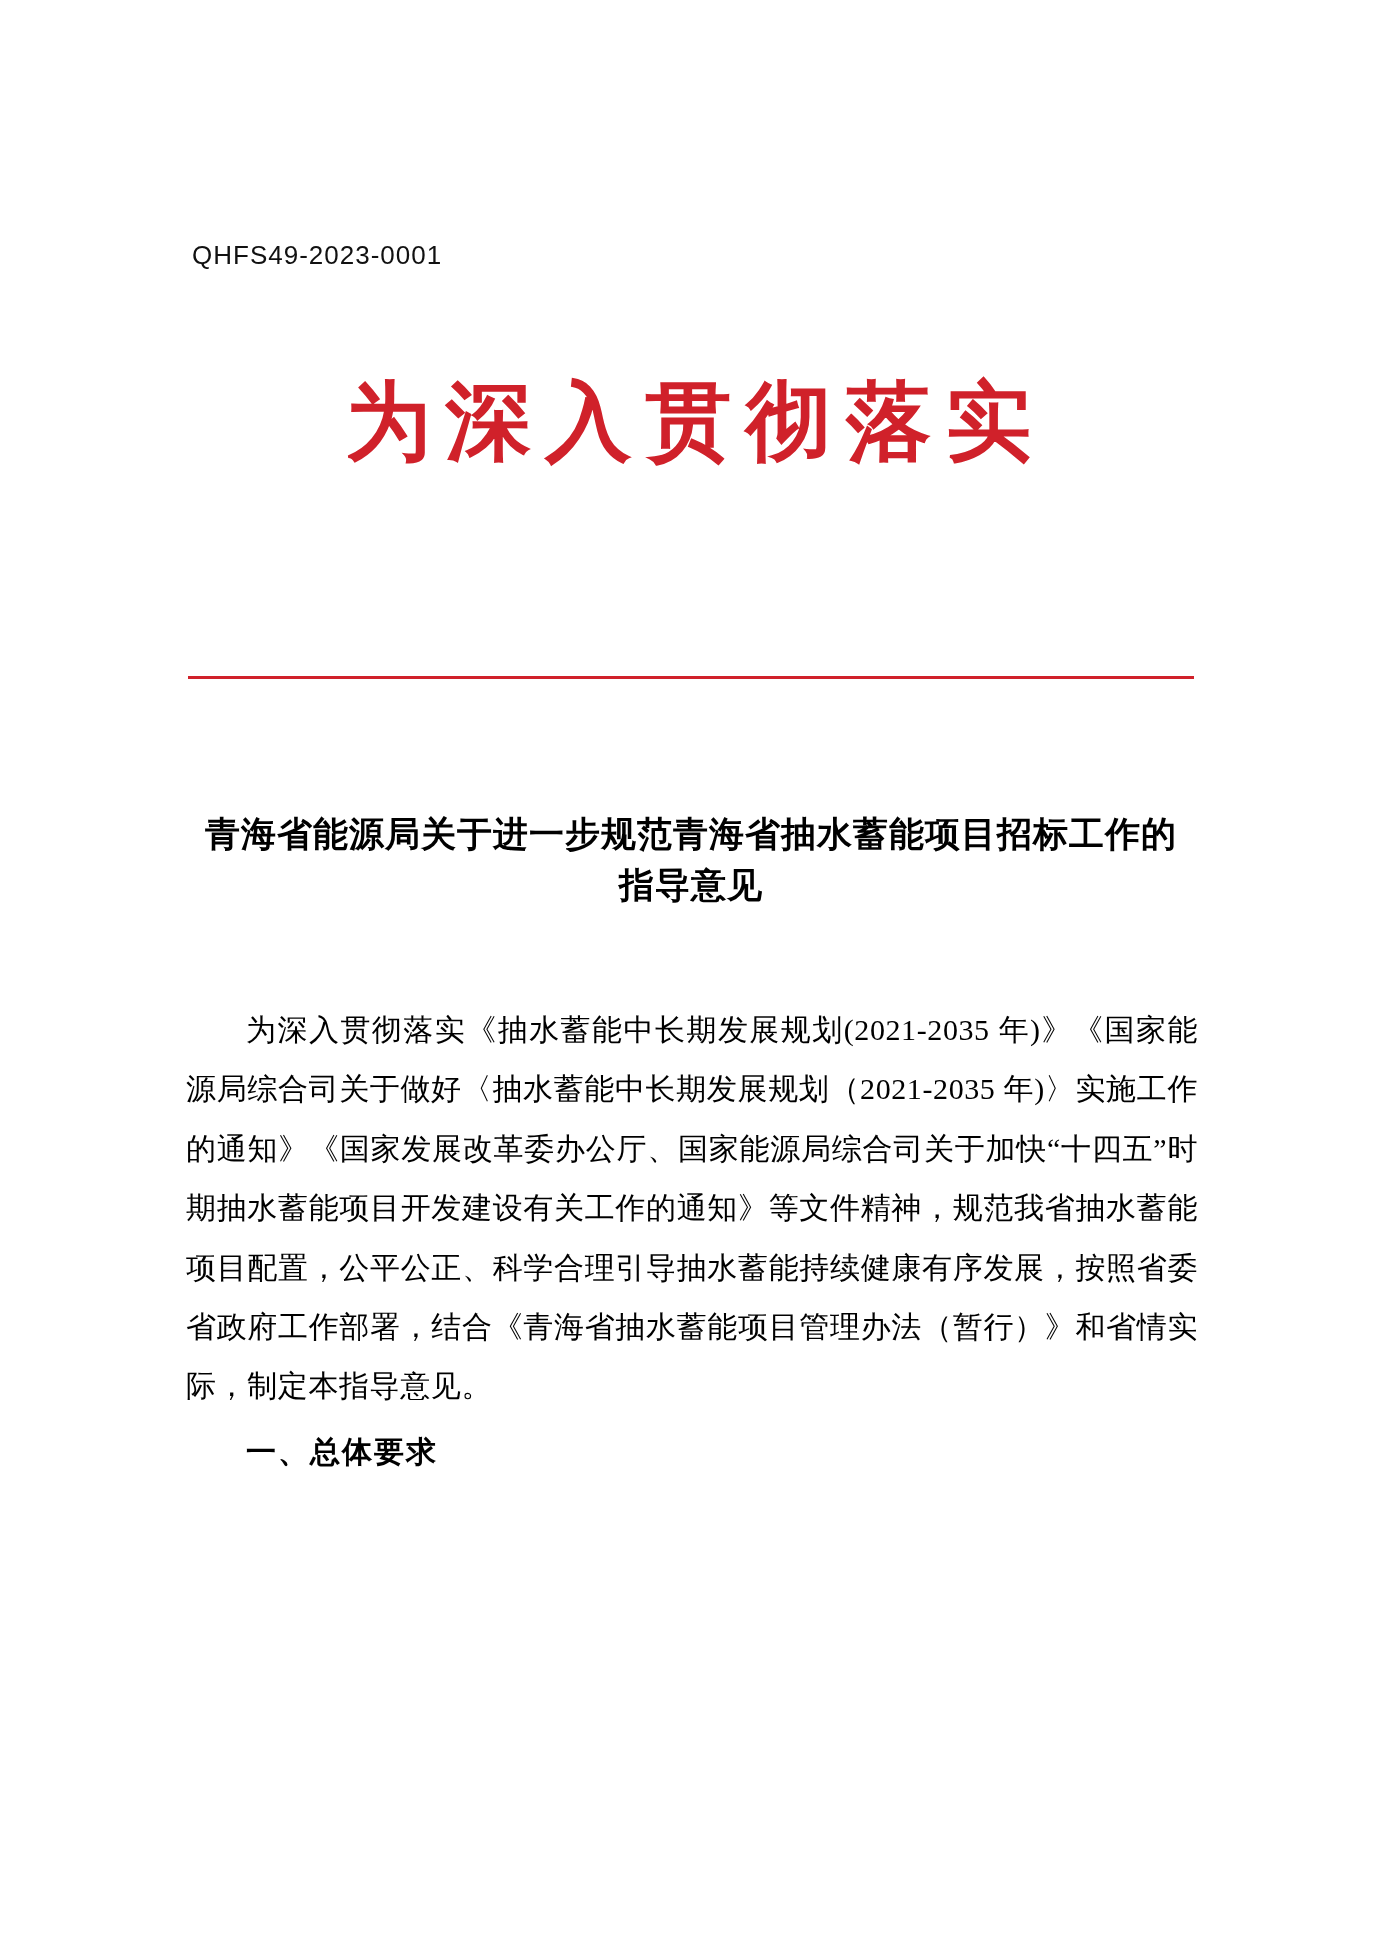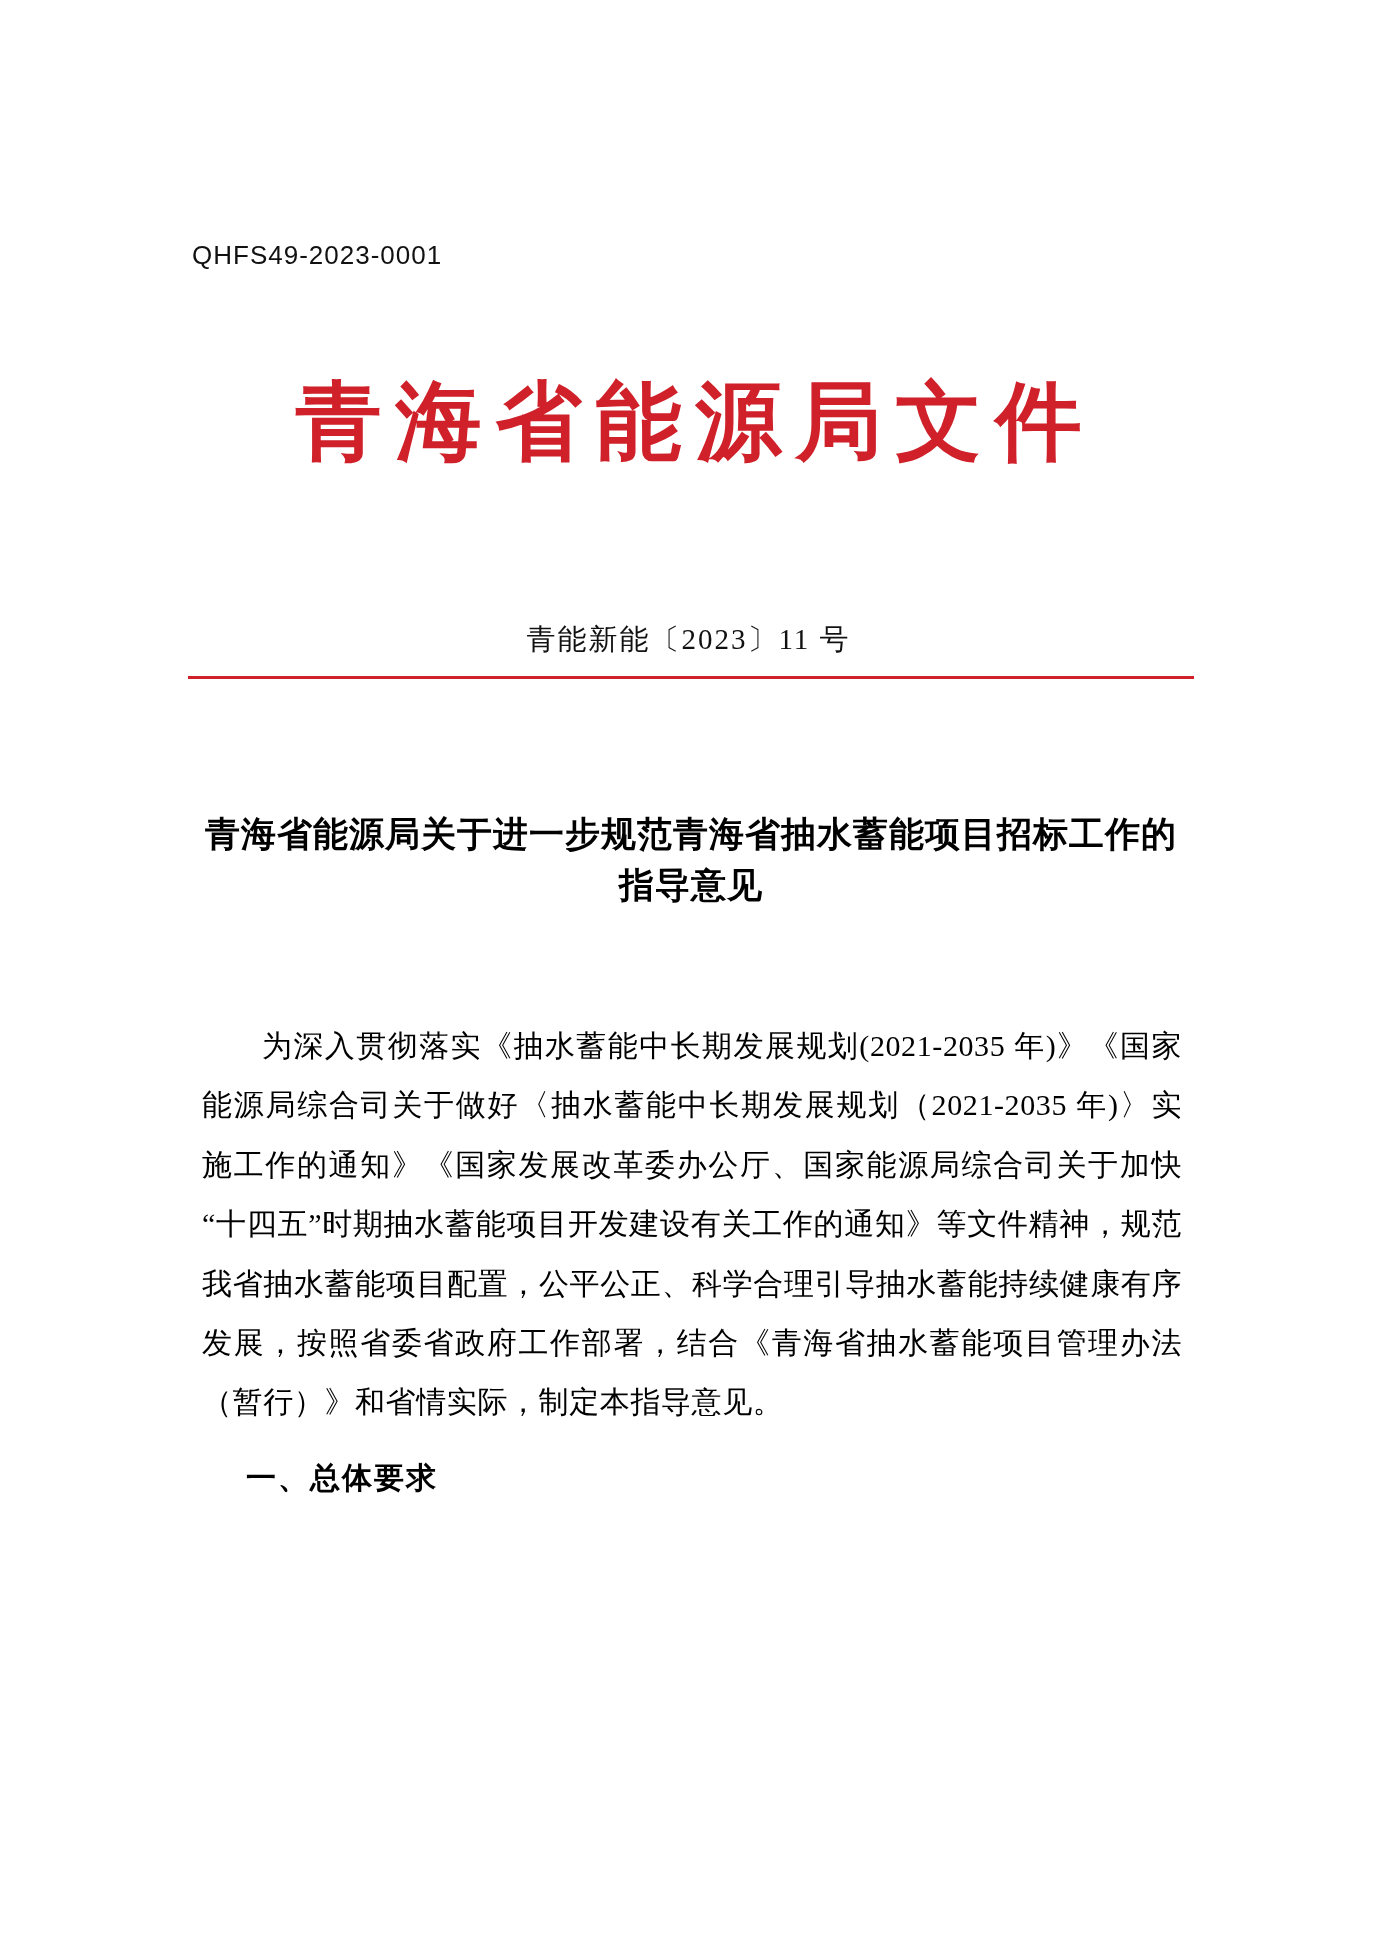--- a/index.html
+++ b/index.html
@@ -87,40 +87,39 @@
     font-size: 30px;
     line-height: 1.98;
     letter-spacing: 0.6px;
     color: #000000;
     text-align: justify;
   }
   .salutation {
     margin: 0 0 0 0;
   }
   .para {
-    margin: 16px;
+    margin: 0;
     text-indent: 2em;
   }
   .section-heading {
     margin: 6px 0 0 0;
     text-indent: 2em;
     font-weight: bold;
     letter-spacing: 2px;
   }
 </style>
 </head>
 <body>
 
 <div class="page">
 
   <div class="doc-number">QHFS49-2023-0001</div>
 
-  <div class="masthead">青海省能源局文件</div>
+  <div class="masthead">为深入贯彻落实</div>
 
-  <div class="issue-number">青能新能〔2023〕11 号</div>
 
   <div class="red-rule"></div>
 
   <div class="title">青海省能源局关于进一步规范青海省抽水蓄能项目招标工作的指导意见</div>
 
   <div class="body-text">
     <p class="para">为深入贯彻落实《抽水蓄能中长期发展规划(2021-2035 年)》《国家能源局综合司关于做好〈抽水蓄能中长期发展规划（2021-2035 年)〉实施工作的通知》《国家发展改革委办公厅、国家能源局综合司关于加快“十四五”时期抽水蓄能项目开发建设有关工作的通知》等文件精神，规范我省抽水蓄能项目配置，公平公正、科学合理引导抽水蓄能持续健康有序发展，按照省委省政府工作部署，结合《青海省抽水蓄能项目管理办法（暂行）》和省情实际，制定本指导意见。</p>
     <p class="section-heading">一、总体要求</p>
   </div>
 

